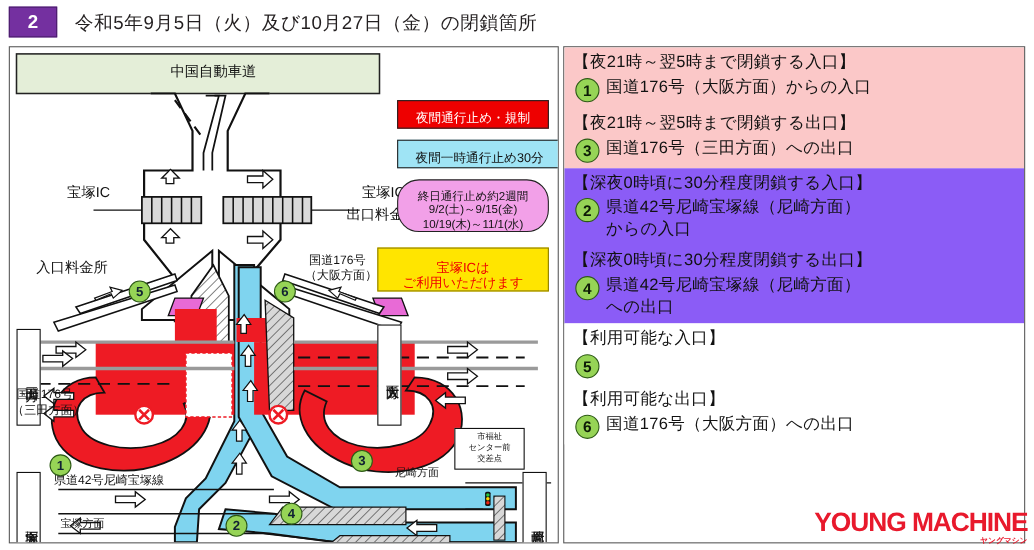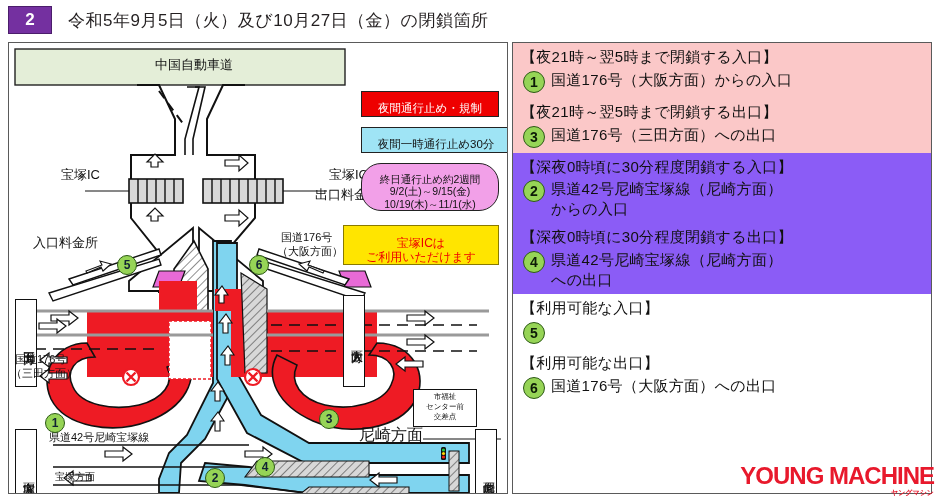--- a/index.html
+++ b/index.html
@@ -321,21 +321,21 @@
     <div class="lbl-box" style="left:466px; top:386px; width:22px; height:88px;">尼崎方面</div>
 
     <div class="lbl" style="left:6px; top:310px;">国道176号</div>
     <div class="lbl" style="left:2px; top:324px;">（三田方面）</div>
 
     <div class="lbl" style="left:272px; top:188px;">国道176号</div>
     <div class="lbl" style="left:268px; top:202px;">（大阪方面）</div>
 
     <div class="lbl" style="left:40px; top:388px;">県道42号尼崎宝塚線</div>
     <div class="lbl" style="left:46px; top:428px; font-size:10px;">宝塚方面</div>
-    <div class="lbl" style="left:350px; top:382px; font-size:16px;">尼崎方面</div>
+    <div class="lbl" style="left:350px; top:382px; font-size:10px;">尼崎方面</div>
 
     <div style="position:absolute; left:404px; top:346px; width:64px; height:38px;
                 border:1px solid #111; background:#fff; font-size:7.5px;
                 text-align:center; line-height:1.35; padding-top:2px; color:#111;">
       <div>市福祉</div>
       <div>センター前</div>
       <div>交差点</div>
     </div>
 
     <div class="map-num" style="left:36px; top:370px;">1</div>

